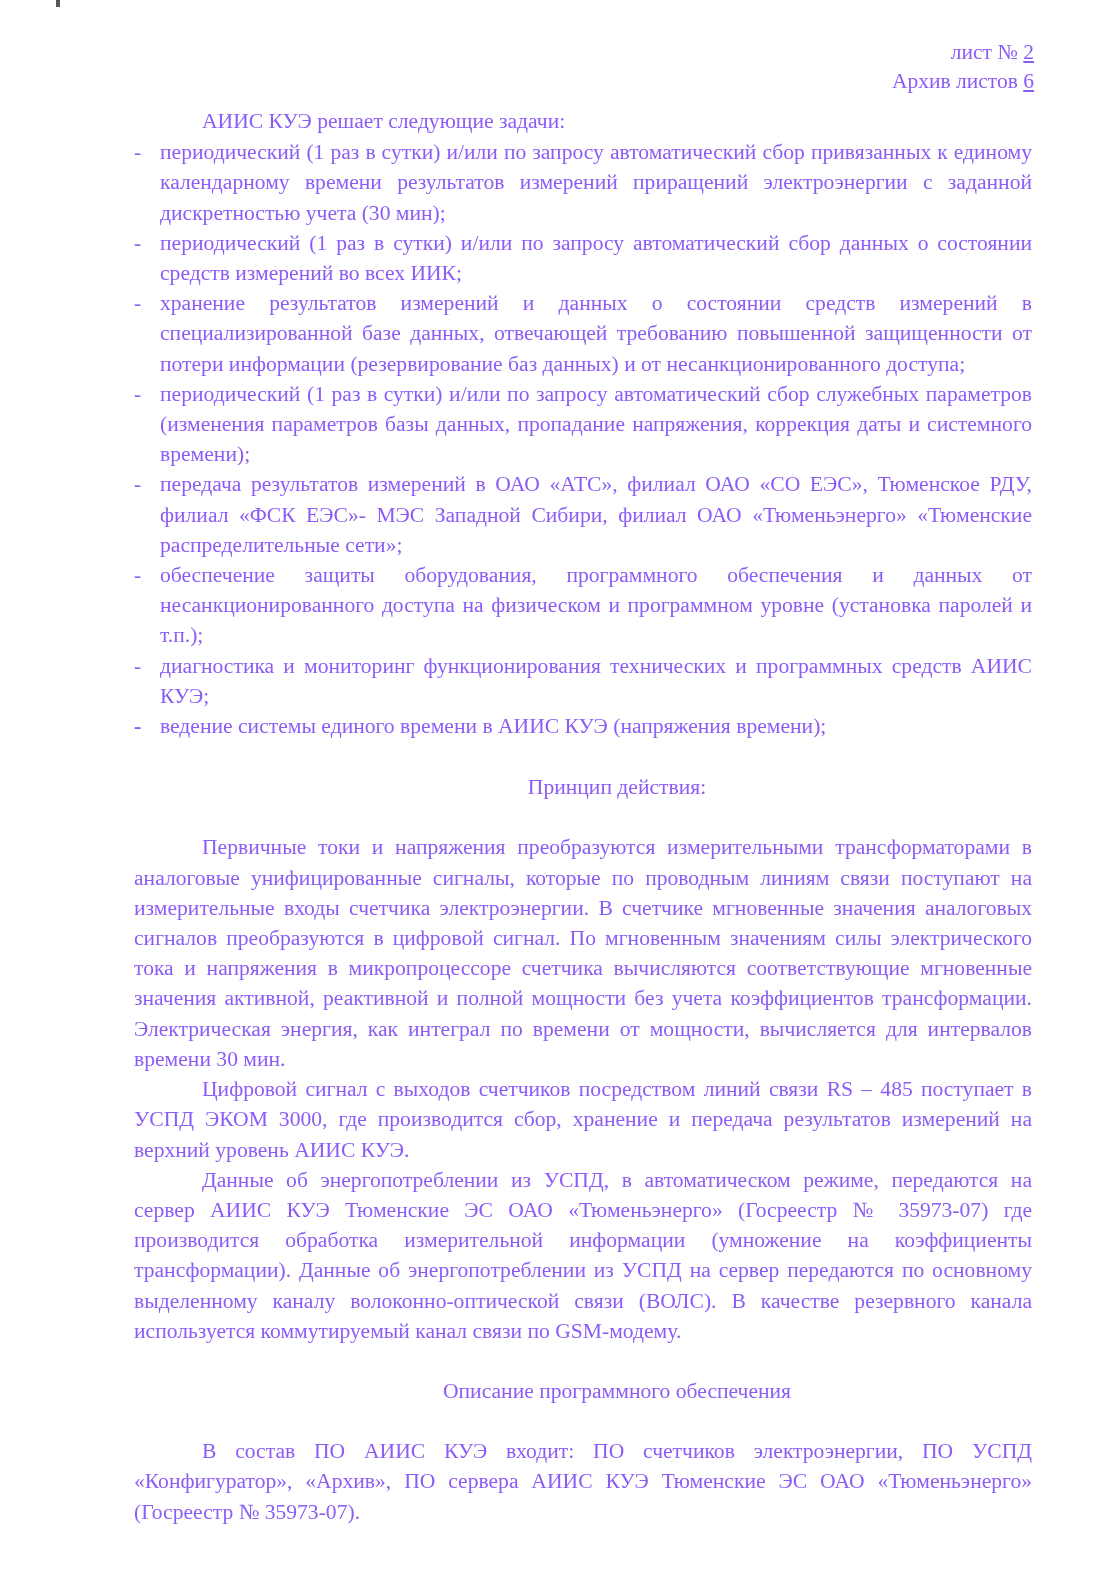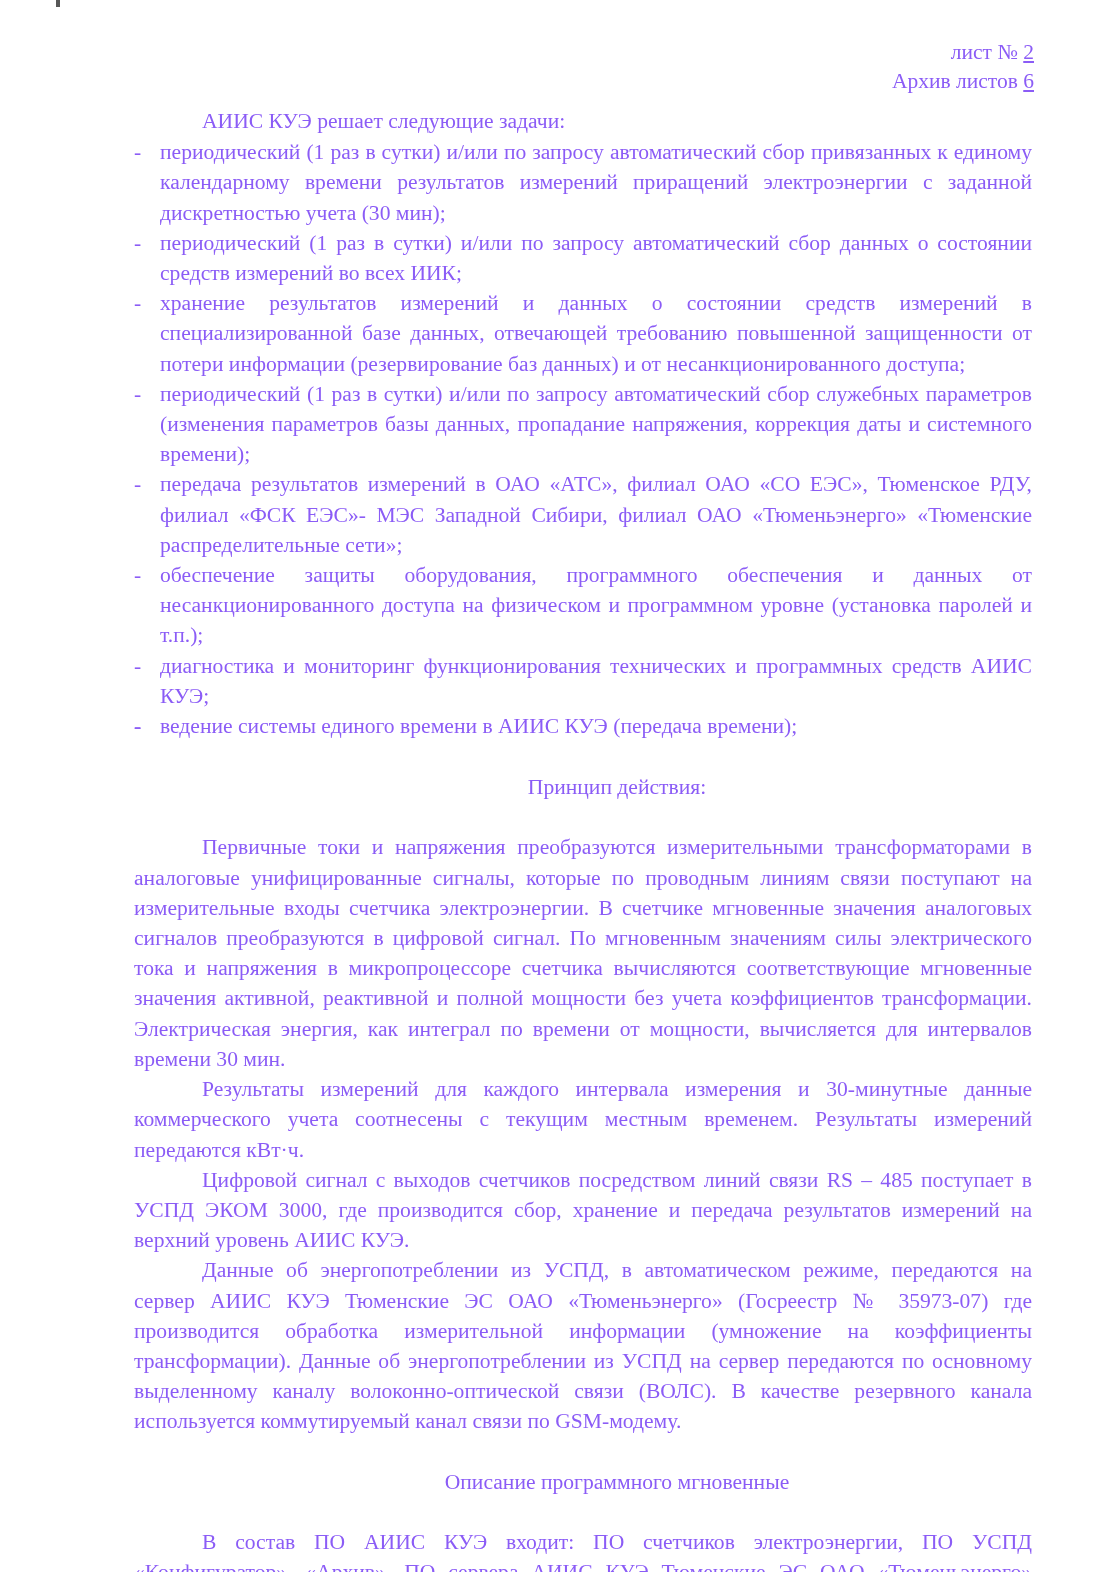--- a/index.html
+++ b/index.html
@@ -121,36 +121,35 @@
 
     <ul class="task-list">
       <li><span class="dash">-</span><span>периодический (1 раз в сутки) и/или по запросу автоматический сбор привязанных к единому календарному времени результатов измерений приращений электроэнергии с заданной дискретностью учета (30 мин);</span></li>
       <li><span class="dash">-</span><span>периодический (1 раз в сутки) и/или по запросу автоматический сбор данных о состоянии средств измерений во всех ИИК;</span></li>
       <li><span class="dash">-</span><span>хранение результатов измерений и данных о состоянии средств измерений в специализированной базе данных, отвечающей требованию повышенной защищенности от потери информации (резервирование баз данных) и от несанкционированного доступа;</span></li>
       <li><span class="dash">-</span><span>периодический (1 раз в сутки) и/или по запросу автоматический сбор служебных параметров (изменения параметров базы данных, пропадание напряжения, коррекция даты и системного времени);</span></li>
       <li><span class="dash">-</span><span>передача результатов измерений в ОАО «АТС», филиал ОАО «СО ЕЭС», Тюменское РДУ, филиал «ФСК ЕЭС»- МЭС Западной Сибири, филиал ОАО «Тюменьэнерго» «Тюменские распределительные сети»;</span></li>
       <li><span class="dash">-</span><span>обеспечение защиты оборудования, программного обеспечения и данных от несанкционированного доступа на физическом и программном уровне (установка паролей и т.п.);</span></li>
       <li><span class="dash">-</span><span>диагностика и мониторинг функционирования технических и программных средств АИИС КУЭ;</span></li>
       <li><span class="dash">-</span></li>
-      <li><span class="dash">-</span><span>ведение системы единого времени в АИИС КУЭ (передача времени);</span></li>
+      <li><span class="dash">-</span><span>ведение системы единого времени в АИИС КУЭ (напряжения времени);</span></li>
     </ul>
 
     <div class="gap-md"></div>
 
     <p class="section-label">Принцип действия:</p>
 
     <div class="gap-sm"></div>
 
     <p class="body-para">Первичные токи и напряжения преобразуются измерительными трансформаторами в аналоговые унифицированные сигналы, которые по проводным линиям связи поступают на измерительные входы счетчика электроэнергии. В счетчике мгновенные значения аналоговых сигналов преобразуются в цифровой сигнал. По мгновенным значениям силы электрического тока и напряжения в микропроцессоре счетчика вычисляются соответствующие мгновенные значения активной, реактивной и полной мощности без учета коэффициентов трансформации. Электрическая энергия, как интеграл по времени от мощности, вычисляется для интервалов времени 30 мин.</p>
-    <p class="body-para">Результаты измерений для каждого интервала измерения и 30-минутные данные коммерческого учета соотнесены с текущим местным временем. Результаты измерений передаются кВт·ч.</p>
     <p class="body-para">Цифровой сигнал с выходов счетчиков посредством линий связи RS – 485 поступает в УСПД ЭКОМ 3000, где производится сбор, хранение и передача результатов измерений на верхний уровень АИИС КУЭ.</p>
     <p class="body-para">Данные об энергопотреблении из УСПД, в автоматическом режиме, передаются на сервер АИИС КУЭ Тюменские ЭС ОАО «Тюменьэнерго» (Госреестр № 35973-07) где производится обработка измерительной информации (умножение на коэффициенты трансформации). Данные об энергопотреблении из УСПД  на сервер передаются по основному выделенному каналу волоконно-оптической связи (ВОЛС). В качестве резервного канала используется коммутируемый канал связи по GSM-модему.</p>
 
     <div class="gap-sm"></div>
 
-    <p class="section-label">Описание программного мгновенные</p>
+    <p class="section-label">Описание программного обеспечения</p>
 
     <div class="gap-sm"></div>
 
     <p class="body-para">В состав ПО АИИС КУЭ входит: ПО счетчиков электроэнергии, ПО УСПД «Конфигуратор», «Архив», ПО сервера АИИС КУЭ Тюменские ЭС ОАО «Тюменьэнерго» (Госреестр № 35973-07).</p>
 
   </div>
 </div>
 
 </body></html>

